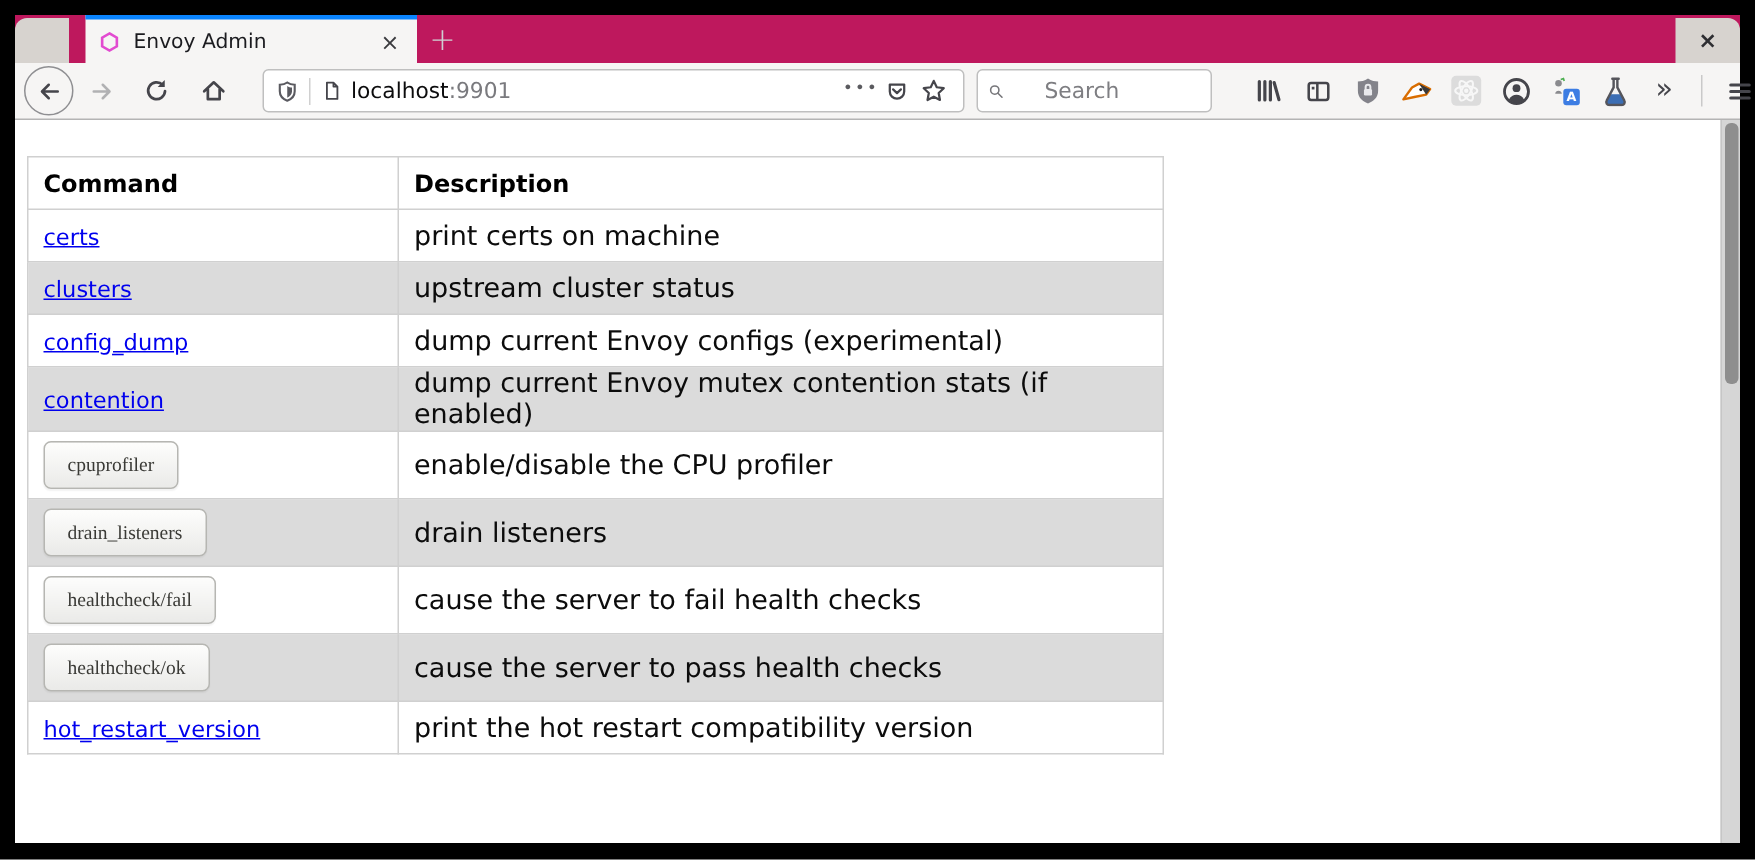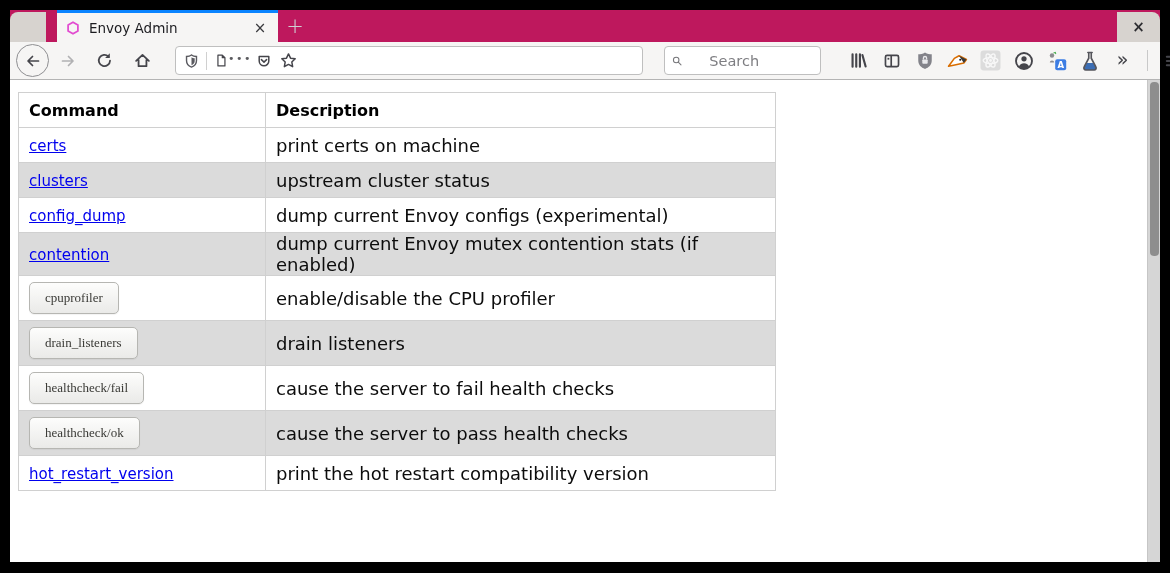--- a/index.html
+++ b/index.html
@@ -53,39 +53,39 @@
     display:flex; align-items:center; padding:0 8px; flex:0 0 auto;
   }
   .urlbar .sep { width:1px; height:18px; background:#d0d0d0; margin:0 7px; }
   .url-text { font-size:14.5px; margin-left:6px; flex:1; white-space:nowrap; overflow:hidden; }
   .url-host { color:#0c0c0d; }
   .url-port { color:#7a7a7e; }
   .page-action { display:flex; align-items:center; justify-content:center; width:24px; height:24px; flex:0 0 auto; }
   .dots { color:#5b5b5f; font-size:11px; letter-spacing:1.5px; padding-bottom:4px; }
 
   .searchbar {
-    margin-left:21px; width:157px; height:29px; background:#fff;
+    margin-left:8px; width:157px; height:29px; background:#fff;
     border:1px solid #bfbfbf; border-radius:4px;
     display:flex; align-items:center; padding:0 7px; flex:0 0 auto;gap:20px;
   }
   .searchbar input {
     border:none; outline:none; background:transparent; width:100%;
     font-size:14.5px; color:#0c0c0d; margin-left:7px;
     font-family:"DejaVu Sans","Liberation Sans",sans-serif;
   }
   .searchbar input::placeholder { color:#7e7e82; opacity:1; }
 
   .toolbar-icons { display:flex; align-items:center; margin-left:26px; gap:10px; }
   .tb-icon { width:23px; height:24px; display:flex; align-items:center; justify-content:center; flex:0 0 auto; }
   .overflow-btn { color:#45454b; font-size:19px; line-height:1; padding-bottom:3px; }
   .tb-sep { width:1px; height:21px; background:#c9c9c9; margin:0 3px; }
 
   
   .content { position:relative; height:482px; background:#fff; overflow:hidden; }
-  table.admin { border-collapse:collapse; position:absolute; left:8px; top:12px; width:757px; table-layout:fixed; }
+  table.admin { border-collapse:collapse; position:absolute; left:8px; top:24px; width:757px; table-layout:fixed; }
   table.admin th, table.admin td { border:1px solid #d0d0d0; padding:0 0 0 10px; text-align:left; vertical-align:middle; }
   table.admin th { font-size:16px; font-weight:bold; color:#000; height:35px; }
   col.c-cmd { width:247px; }
   col.c-desc { width:510px; }
   tr.row-link td { height:35px; }
   tr.row-btn td { height:45px; }
   tr.alt td { background:#dbdbdb; }
   td.desc { font-size:18px; color:#0c0c0c; }
   a.cmd-link { color:#0000ee; text-decoration:underline; font-size:15px; }
   button.gtk-btn {
@@ -143,20 +143,21 @@
 
     <div class="urlbar">
       <svg width="15" height="16" viewBox="0 0 16 16">
         <path d="M8 1.6 C9.8 3 11.7 3.2 13.3 3.2 V7.8 C13.3 11.2 11 13.4 8 14.5 C5 13.4 2.7 11.2 2.7 7.8 V3.2 C4.3 3.2 6.2 3 8 1.6 Z" fill="none" stroke="#5a5a60" stroke-width="1.5"></path>
         <path d="M8 4 C9 4.9 10.3 5.1 11.4 5.1 V7.9 C11.4 10 10 11.6 8 12.4 Z" fill="#5a5a60"></path>
       </svg>
       <span class="sep"></span>
       <svg width="14" height="15" viewBox="0 0 16 16">
         <path class="icon-stroke" style="stroke-width:1.4" d="M4.5 1.8 H9.5 L12.5 4.8 V14.2 H4.5 Z M9.5 1.8 V4.8 H12.5"></path>
       </svg>
+      <span class="url-text"><span class="url-host">localhost</span><span class="url-port">:9901</span></span>
       <span class="page-action dots">•••</span>
       <span class="page-action">
         <svg width="16" height="16" viewBox="0 0 16 16">
           <path class="icon-stroke" style="stroke-width:1.5" d="M3.2 3.4 H12.8 V8 A4.8 4.8 0 0 1 3.2 8 Z"></path>
           <path class="icon-stroke" style="stroke-width:1.5" d="M5.4 6.6 L8 9.1 L10.6 6.6"></path>
         </svg>
       </span>
       <span class="page-action">
         <svg width="17" height="17" viewBox="0 0 16 16">
           <path d="M8 1.8 L9.9 5.8 L14.3 6.4 L11.1 9.4 L11.9 13.8 L8 11.7 L4.1 13.8 L4.9 9.4 L1.7 6.4 L6.1 5.8 Z" fill="none" stroke="#45454b" stroke-width="1.4" stroke-linejoin="round"></path>

